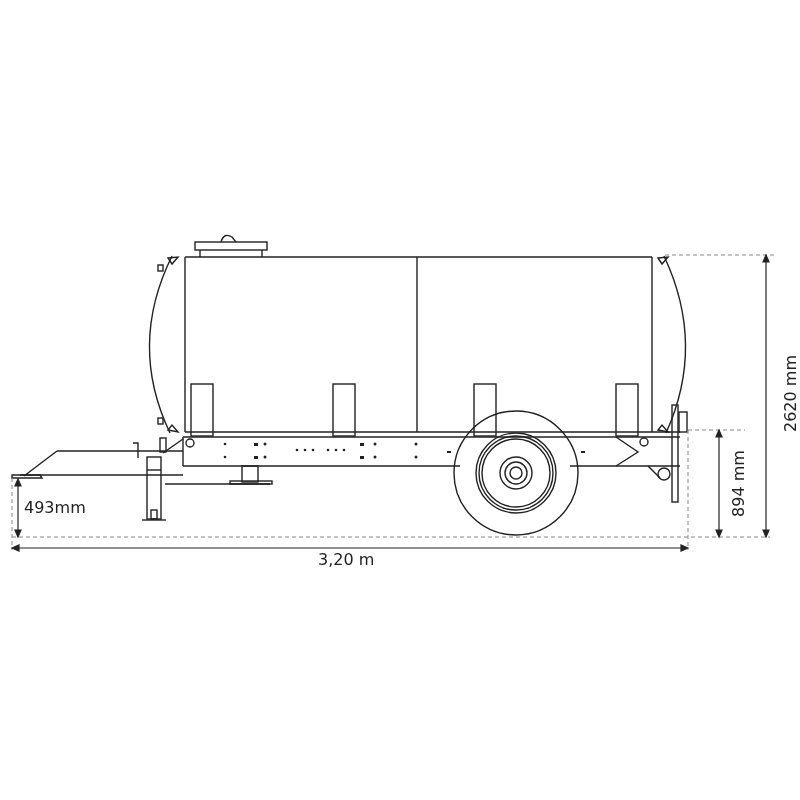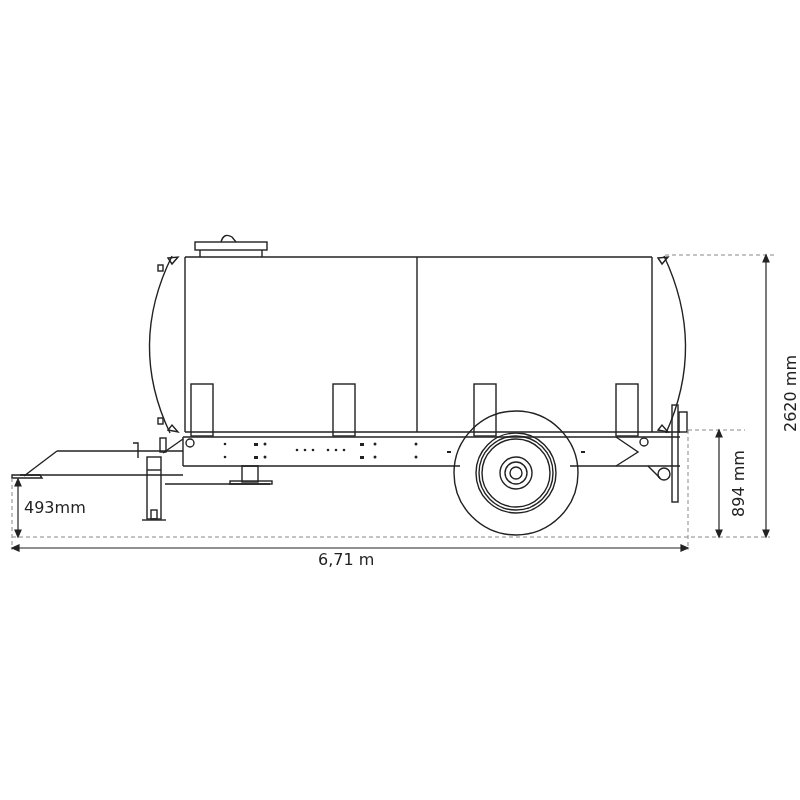--- a/index.html
+++ b/index.html
@@ -144,15 +144,15 @@
     <path d="M719 430 L716 437 L722 437 Z"></path>
     <path d="M719 537 L716 530 L722 530 Z"></path>
 
     <line x1="766" y1="257" x2="766" y2="535"></line>
     <path d="M766 255 L763 262 L769 262 Z"></path>
     <path d="M766 537 L763 530 L769 530 Z"></path>
   </g>
 </svg>
 
 <div class="lbl" style="left:24px; top:498px;text-align:right;">493mm</div>
-<div class="lbl" style="left:318px; top:550px;">6,71 m</div>
+<div class="lbl" style="left:318px; top:550px;">3,20 m</div>
 <div class="lbl lbl-v" style="left:703px; top:474px; width:70px; text-align:center;">894 mm</div>
 <div class="lbl lbl-v" style="left:740px; top:384px; width:100px; text-align:center;">2620 mm</div>
 
 </body></html>

